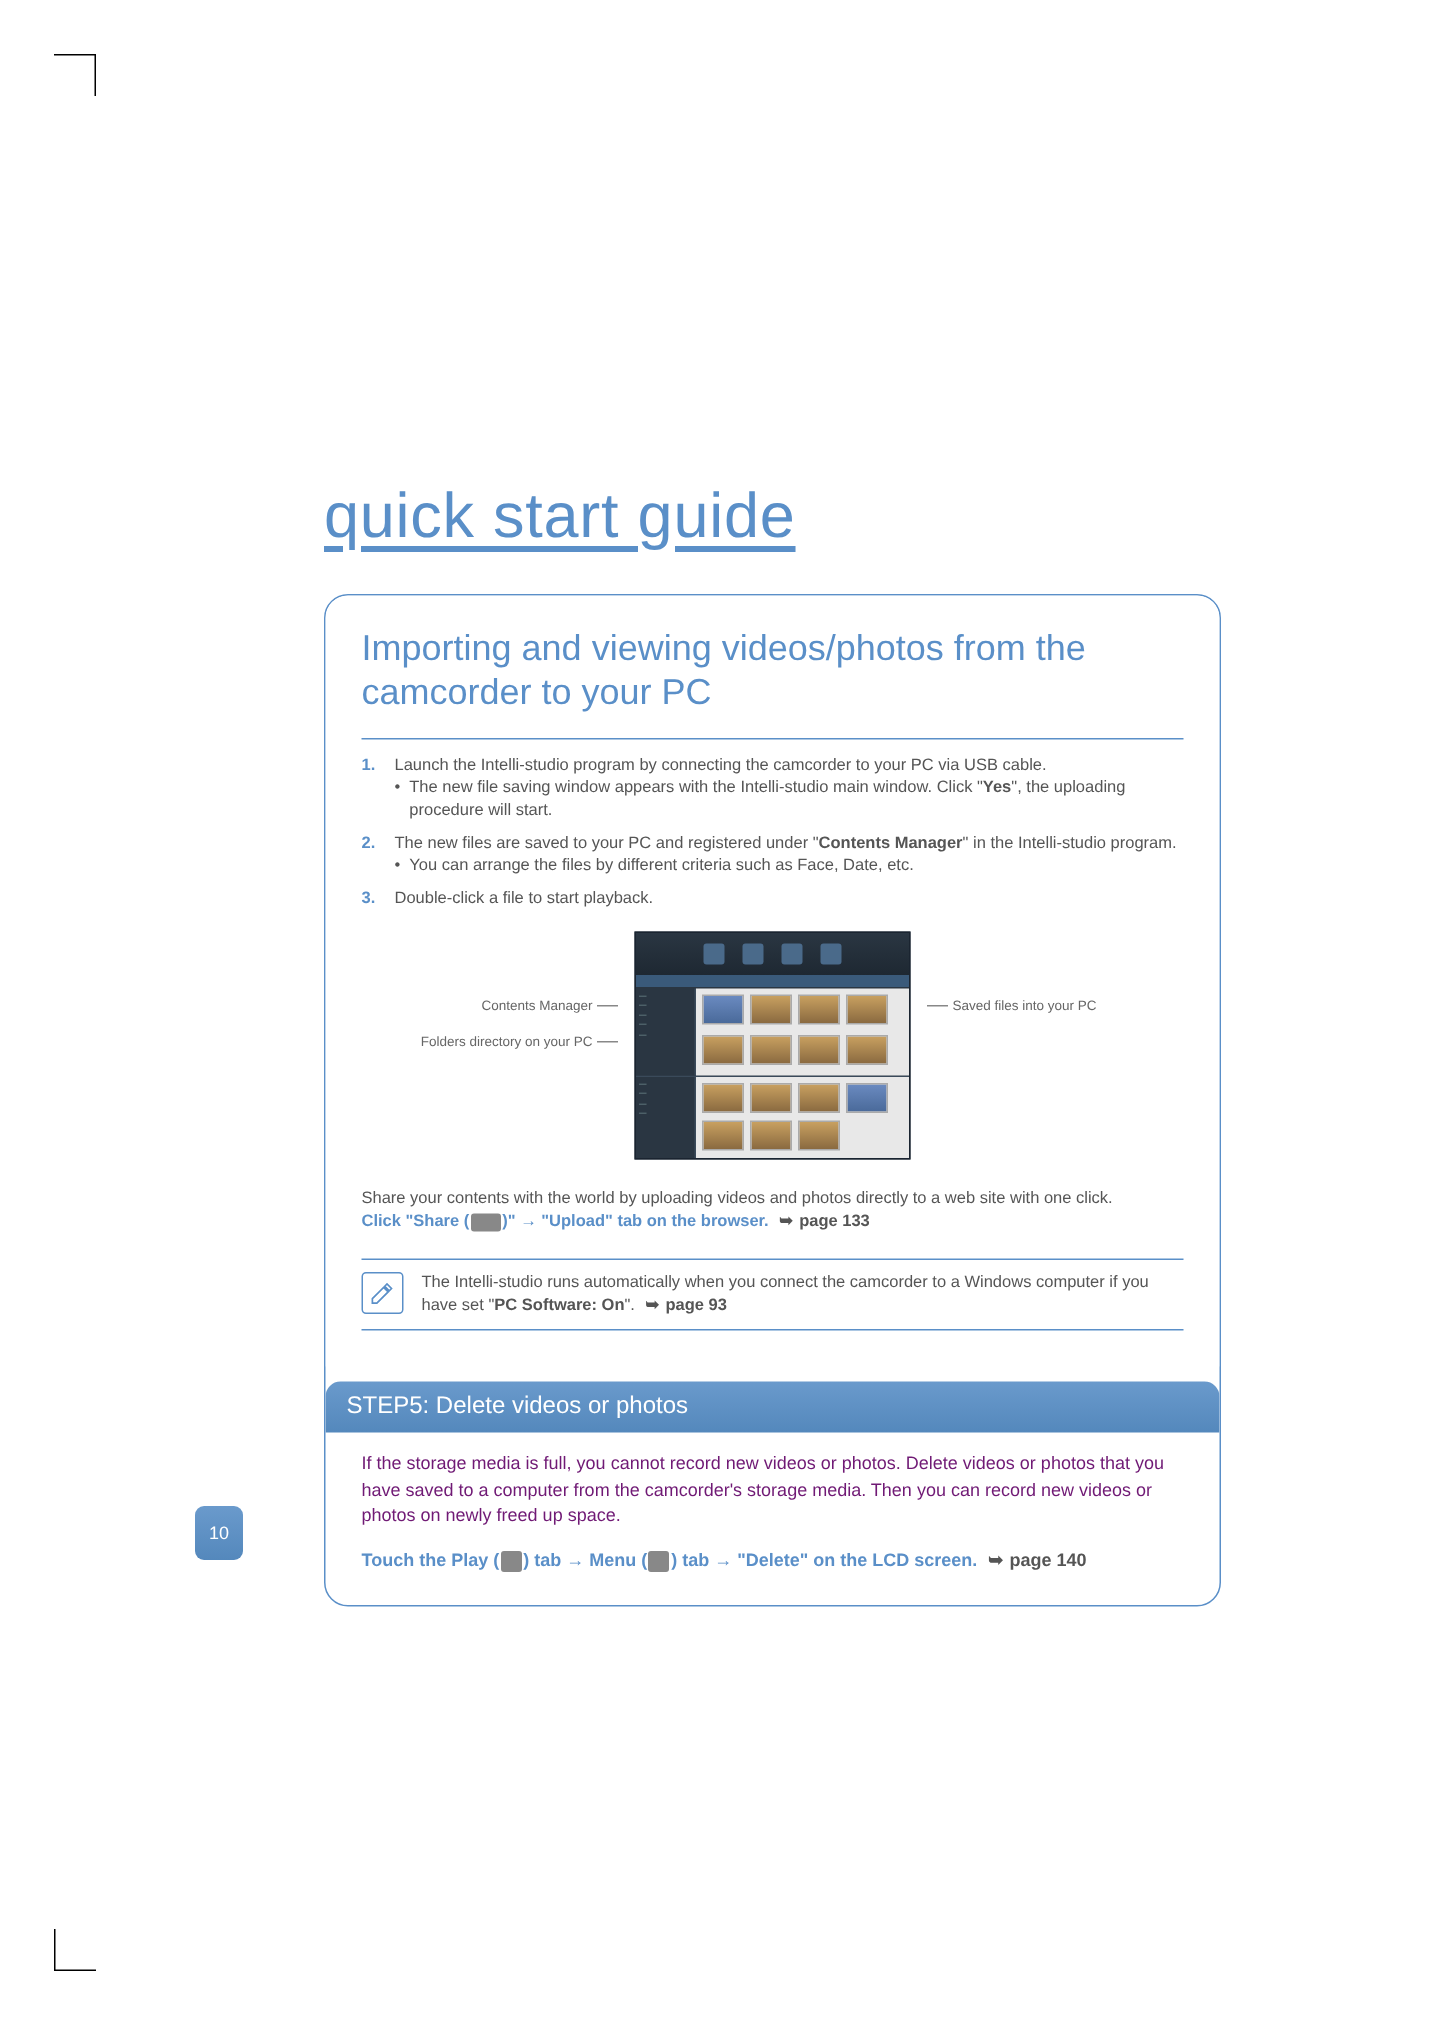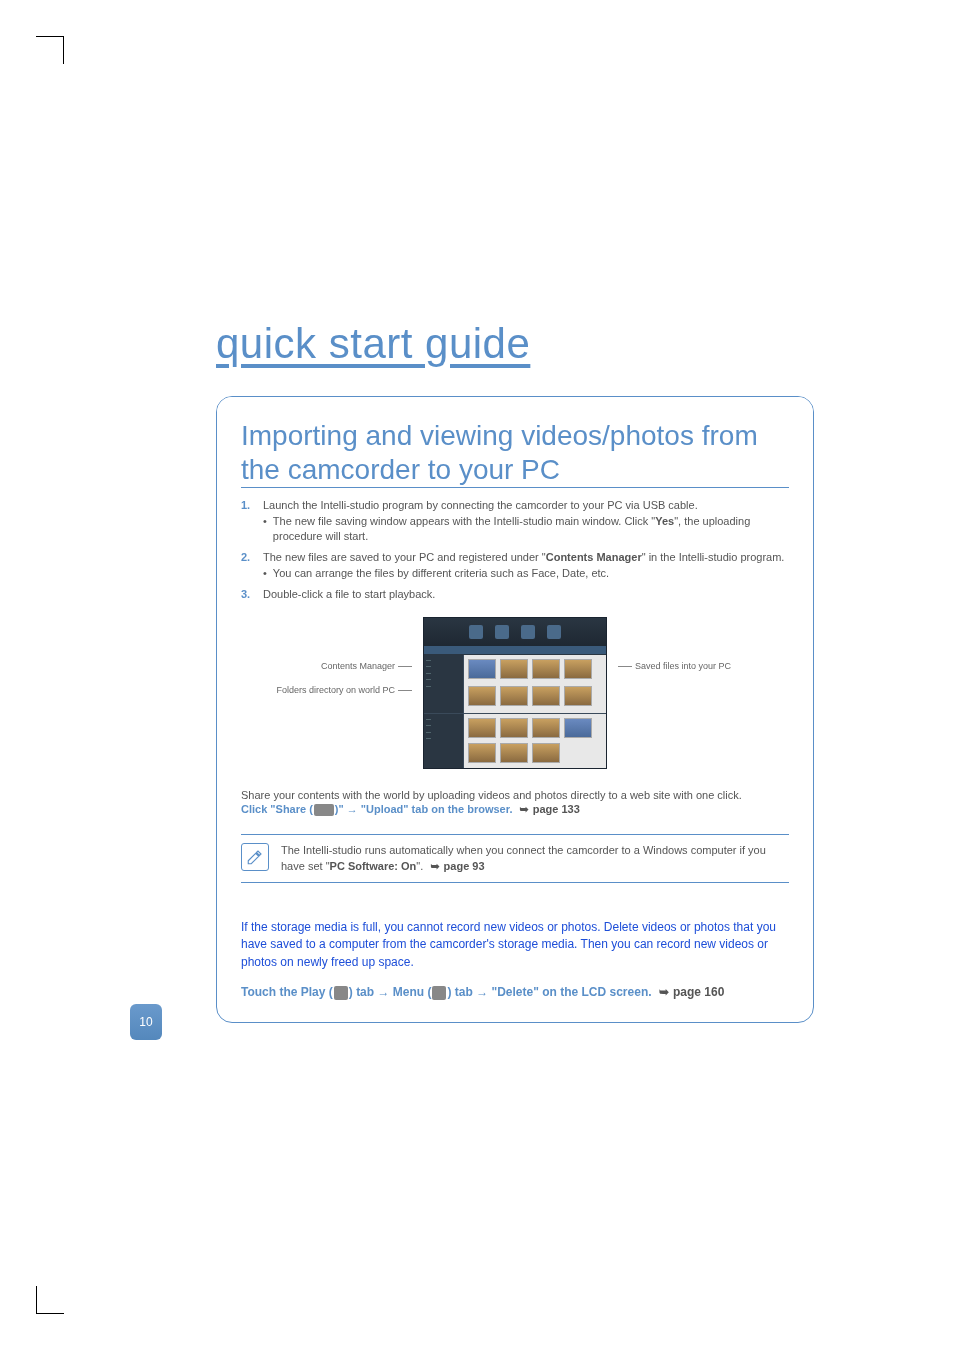--- a/index.html
+++ b/index.html
@@ -29,25 +29,25 @@
   .content-box {
     border: 1px solid #5a8fc8;
     border-radius: 16px;
     overflow: hidden;
   }
   .white-section {
     padding: 22px 24px 24px 24px;
     background: #fff;
   }
   .section-heading {
-    font-size: 28px;
+    font-size: 24px;
     color: #5a8fc8;
     font-weight: 400;
     border-bottom: 1px solid #5a8fc8;
-    padding-bottom: 1px;
+    padding-bottom: 15px;
     margin-bottom: 10px;
     line-height: 1.2;
   }
   .num-list {
     list-style: none;
     font-size: 11px;
     line-height: 1.4;
     color: #555;
   }
   .num-list > li {
@@ -219,21 +219,21 @@
     font-weight: 500;
     padding: 8px 14px;
     margin-top: 10px;
     border-radius: 10px 10px 0 0;
   }
   .step-body {
     padding: 12px 24px 22px 24px;
   }
   .step-body p {
     font-size: 12px;
-    color: #1d4ed8;
+    color: #701a75;
     line-height: 1.45;
     margin-bottom: 14px;
   }
   .delete-instr {
     font-size: 12px;
     color: #5a8fc8;
     font-weight: bold;
   }
   .page-num {
     position: absolute;
@@ -316,21 +316,21 @@
           <span class="num">3.</span>
           <div>
             <span>Double-click a file to start playback.</span>
           </div>
         </li>
       </ol>
 
       <div class="figure-area">
         <div class="fig-labels-left">
           <div><span>Contents Manager</span><span class="fig-line"></span></div>
-          <div><span>Folders directory on world PC</span><span class="fig-line"></span></div>
+          <div><span>Folders directory on your PC</span><span class="fig-line"></span></div>
         </div>
         <div class="app-shot">
           <div class="app-top">
             <span class="ic"></span>
             <span class="ic"></span>
             <span class="ic"></span>
             <span class="ic"></span>
           </div>
           <div class="app-bar"></div>
           <div class="app-body">
@@ -376,25 +376,26 @@
               <path d="M3 17l10-10 4 4-10 10H3v-4z M14 6l2-2 4 4-2 2z" fill="none" stroke="#5a8fc8" stroke-width="1.5"></path>
             </svg>
         </div>
         <div class="note-text">
           <span>The Intelli-studio runs automatically when you connect the camcorder to a Windows computer if you have set "</span><span class="bold-inline">PC Software: On</span><span>".</span>
           <span class="pg-ref">page 93</span>
         </div>
       </div>
     </div>
 
+    <div class="step-header">STEP5: Delete videos or photos</div>
     <div class="step-body">
       <p>If the storage media is full, you cannot record new videos or photos. Delete videos or photos that you have saved to a computer from the camcorder's storage media. Then you can record new videos or photos on newly freed up space.</p>
       <div class="delete-instr">
         <span>Touch the Play (</span><span class="tiny-icon sq"></span><span>) tab → Menu (</span><span class="tiny-icon sq"></span><span>) tab → "Delete" on the LCD screen.</span>
-        <span class="pg-ref">page 160</span>
+        <span class="pg-ref">page 140</span>
       </div>
     </div>
 
   </div>
 
 </div>
 
 <div class="page-num">10</div>
 
 </body></html>

